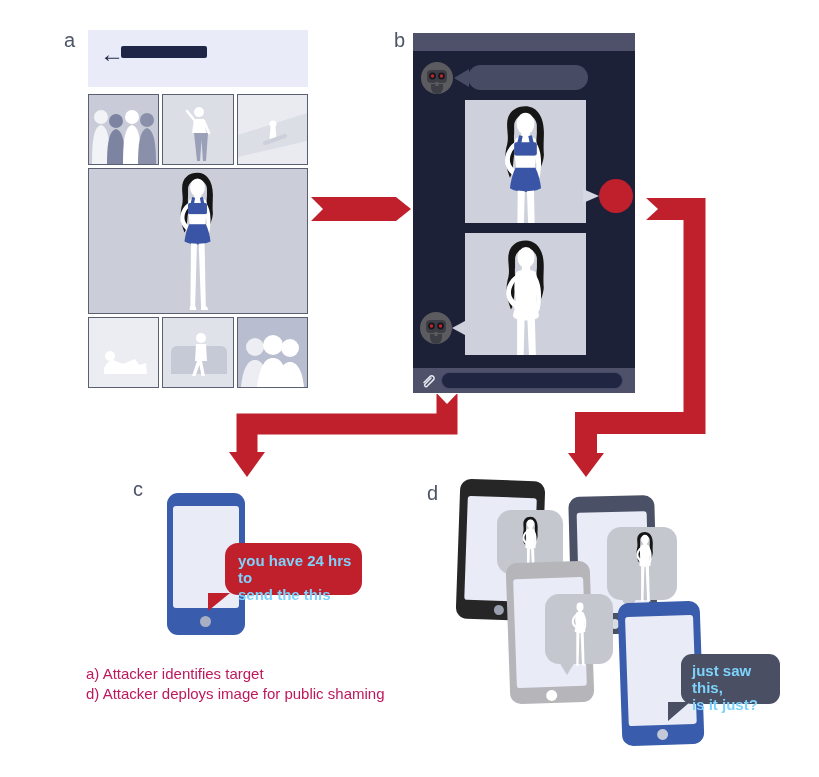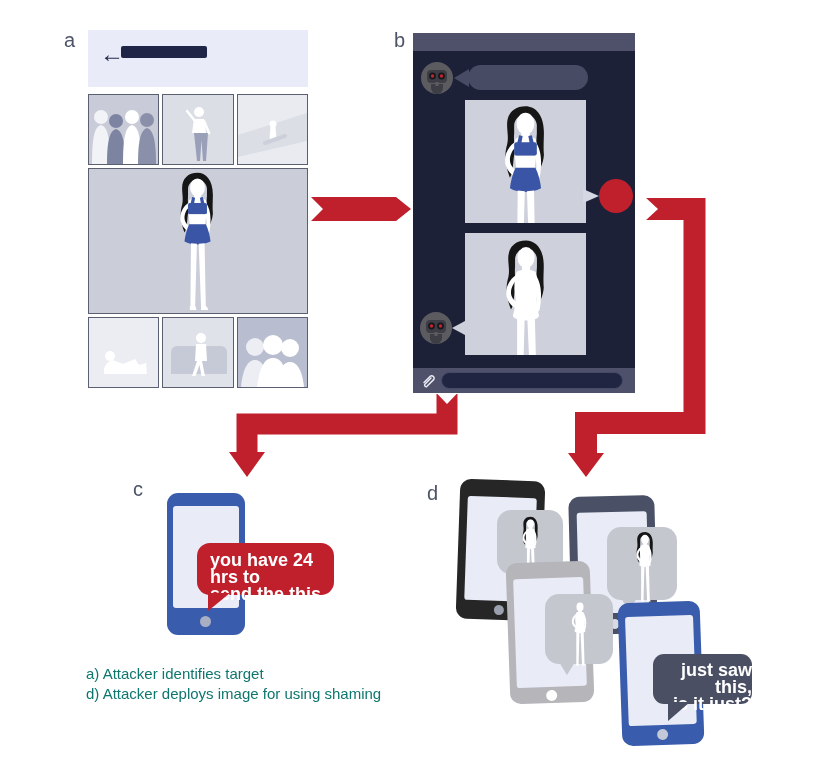--- a/index.html
+++ b/index.html
@@ -20,24 +20,24 @@
   .tail-left{width:0;height:0;border-style:solid;}
   .chat-img{background:#ced1db;overflow:hidden;}
   .chat-footer{background:#4f516a;}
   .chat-input{background:#202542;border:1px solid #464b68;border-radius:9px;}
   .red-circle{background:#c01f2c;border-radius:50%;}
   
   .phone{border-radius:11px;}
   .screen{background:#e9ebf7;border-radius:3px;}
   .home{border-radius:50%;}
   .gray-bubble{background:#c5c7cf;border-radius:14px;}
-  .speech{color:#ffffff;font-weight:bold;font-size:18px;line-height:17px;}
+  .speech{color:#7dd3fc;font-weight:bold;font-size:15px;line-height:17px;margin-left:28px;}
   .red-bubble{background:#c01f2c;border-radius:13px;}
-  .navy-bubble{background:#4a4f63;border-radius:11px;text-align:right;}
-  .caption-line{font-size:15px;line-height:19.5px;color:#0f766e;}
+  .navy-bubble{background:#4a4f63;border-radius:11px;}
+  .caption-line{font-size:15px;line-height:19.5px;color:#be185d;}
 </style>
 </head>
 <body>
 
 <svg width="0" height="0" style="position:absolute" aria-hidden="true">
   <defs>
     <g id="hair">
         <path fill="#161616" d="M60,3 C44,3 34,13 34,29 C34,40 37,49 33,61 C30,73 32,89 38,104 C43,97 42,83 44,72 C45,61 43,50 44,42 L44,30 C44,22 52,14 60,14 C68,14 76,22 76,30 L76,42 C75,52 75,62 77,72 C79,84 77,95 74,101 C80,95 85,84 86,72 C85,62 86,50 86,40 C86,15 74,3 60,3 Z"></path>
       </g>
     <g id="face">
@@ -292,16 +292,16 @@
   <div class="abs navy-bubble speech" style="left:653px;top:654px;width:99px;height:50px;z-index:9">
     <div class="abs" style="left:11px;top:8px">
       <div>just saw this,</div>
       <div>is it just?</div>
     </div>
   </div>
   <div class="abs" style="left:668px;top:702px;width:0;height:0;border-top:19px solid #4a4f63;border-right:22px solid transparent;z-index:9"></div>
 
   <div class="abs" style="left:86px;top:664px;width:370px;z-index:2">
     <div class="caption-line">a) Attacker identifies target</div>
-    <div class="caption-line">d) Attacker deploys image for using shaming</div>
+    <div class="caption-line">d) Attacker deploys image for public shaming</div>
   </div>
 
 </div>
 
 </body></html>

